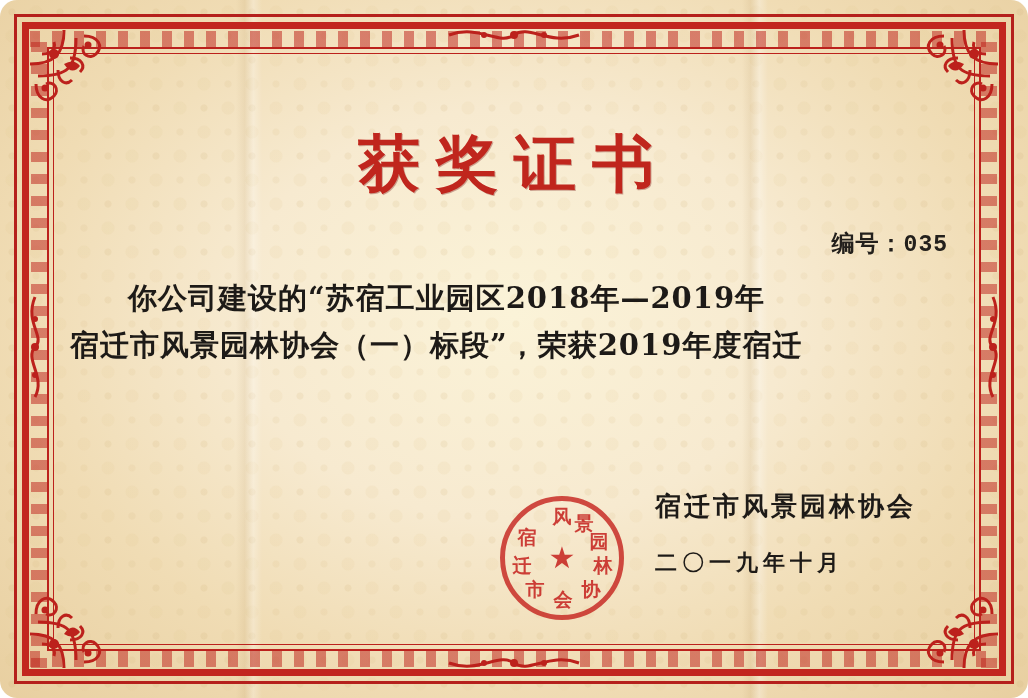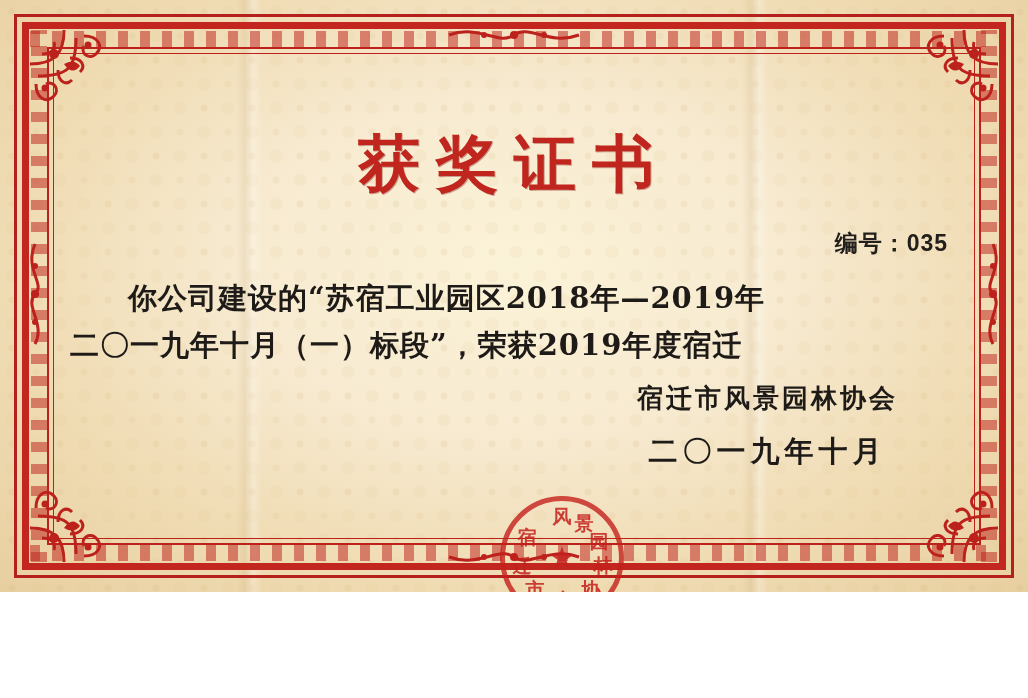--- a/index.html
+++ b/index.html
@@ -11,24 +11,25 @@
     width: 1028px;
     height: 698px;
     overflow: hidden;
     font-family: "Liberation Serif", serif;
   }
 
   
   #certificate {
     position: relative;
     width: 1028px;
-    height: 592px;
+    height: 698px;
     background:
       radial-gradient(ellipse at 50% 45%, #fbf3d8 0%, #f7ead0 38%, #f0dcb4 68%, #e8cfa0 100%);
     overflow: hidden;
+    border-radius: 17px;
   }
   
   #paper-texture {
     position: absolute;
     inset: 0;
     background-image:
       radial-gradient(circle at 12px 12px, rgba(208,176,118,0.20) 0 3px, rgba(0,0,0,0) 4px),
       radial-gradient(circle at 36px 36px, rgba(208,176,118,0.16) 0 3px, rgba(0,0,0,0) 4px),
       radial-gradient(circle at 36px 12px, rgba(226,199,146,0.18) 0 6px, rgba(0,0,0,0) 7px),
       radial-gradient(circle at 12px 36px, rgba(226,199,146,0.18) 0 6px, rgba(0,0,0,0) 7px);
@@ -129,21 +130,21 @@
     font-size: 62px;
     letter-spacing: 16px;
     color: #c0261d;
     text-shadow: 1px 1px 0 rgba(120,20,16,.35);
   }
 
   #serial {
     margin-top: 22px;
     text-align: right;
     padding-right: 10px;
-    font-family: Liberation Sans, sans-serif;
+    font-family: Liberation Mono, monospace;
     font-size: 23px;
     font-weight: bold;
     color: #23201c;
     letter-spacing: 1px;
   }
 
   #body-block {
     margin-top: 16px;
     color: #1d1a17;
     font-family: "DejaVu Serif", "Liberation Serif", serif;
@@ -158,34 +159,34 @@
   .body-line {
     font-size: 29px;
     letter-spacing: 1px;
     line-height: 1.62;
     font-weight: 600;
   }
   .body-line.indent { text-indent: 58px; }
 
   #signature-block {
     position: absolute;
-    right: 60px;
+    right: 42px;
     bottom: 54px;
-    text-align: center;
+    text-align: left;
     font-family: "DejaVu Serif", "Liberation Serif", serif;
     color: #1d1a17;
   }
   #org-name {
     font-size: 26px;
     letter-spacing: 3px;
     font-weight: 600;
   }
   #date-line {
-    margin-top: 16px;
-    font-size: 29px;
+    margin-top: 24px;
+    font-size: 22px;
     letter-spacing: 5px;
     font-weight: 600;
   }
 
   
   #seal {
     position: absolute;
     left: 500px;
     top: 496px;
     width: 124px;
@@ -365,21 +366,21 @@
   <div id="content">
 
     <div id="title">获奖证书</div>
 
     <div id="serial">
       <span>编号：</span><span>035</span>
     </div>
 
     <div id="body-block">
       <div class="body-line indent">你公司建设的“苏宿工业园区2018年—2019年</div>
-      <div class="body-line">二〇一九年十月（一）标段”，荣获2019年度宿迁</div>
+      <div class="body-line">宿迁市风景园林协会（一）标段”，荣获2019年度宿迁</div>
     </div>
 
     <div id="signature-block">
       <div id="org-name">宿迁市风景园林协会</div>
       <div id="date-line">二〇一九年十月</div>
     </div>
 
   </div>
 
   <div id="seal">

